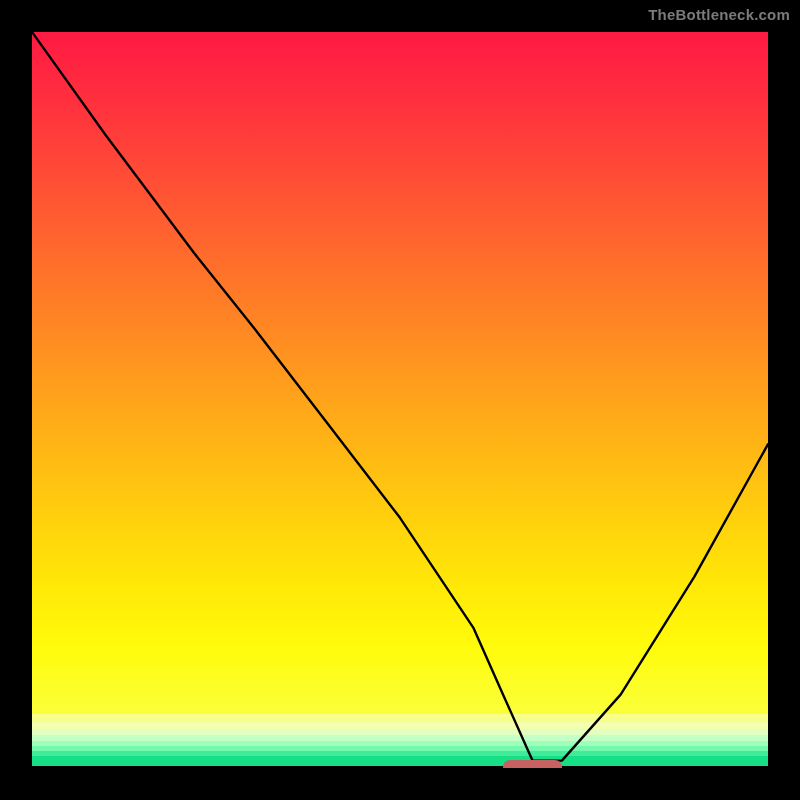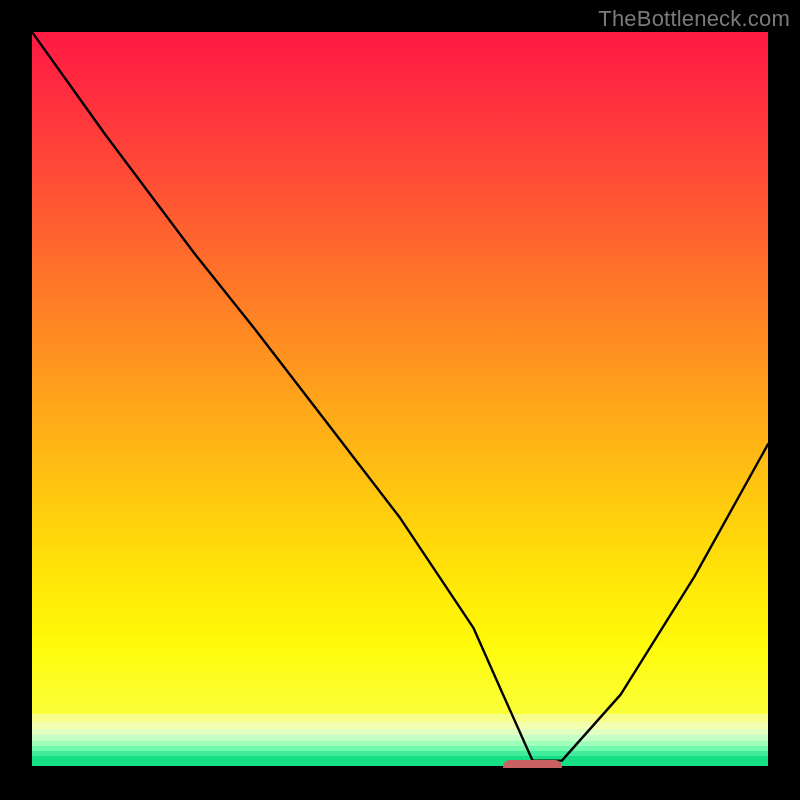--- a/index.html
+++ b/index.html
@@ -70,22 +70,22 @@
     width: 40px;
     height: 14px;
     border-radius: 7px;
     background: #c86262;
   }
   .watermark {
     position: absolute;
     top: 6px;
     right: 10px;
     font-family: Arial, Helvetica, sans-serif;
-    font-size: 22px;
-    font-weight: 400;
+    font-size: 15px;
+    font-weight: 700;
     color: #7a7a7a;
     letter-spacing: 0.2px;
     user-select: none;
   }
 </style>
 </head>
 <body>
 
 <div class="frame">
 

